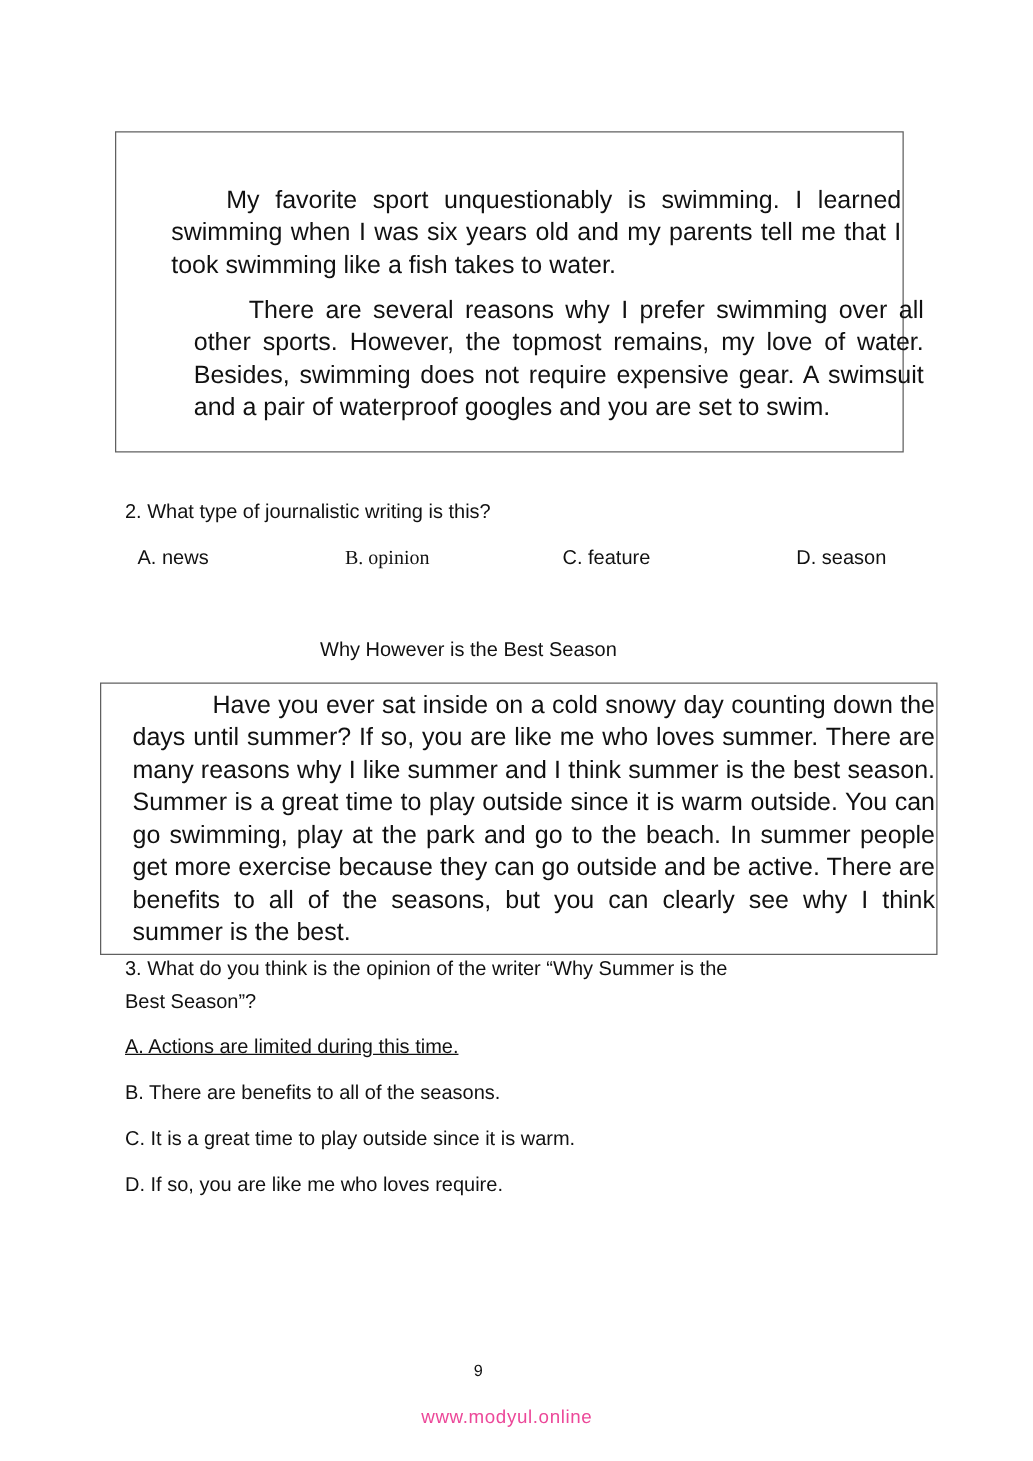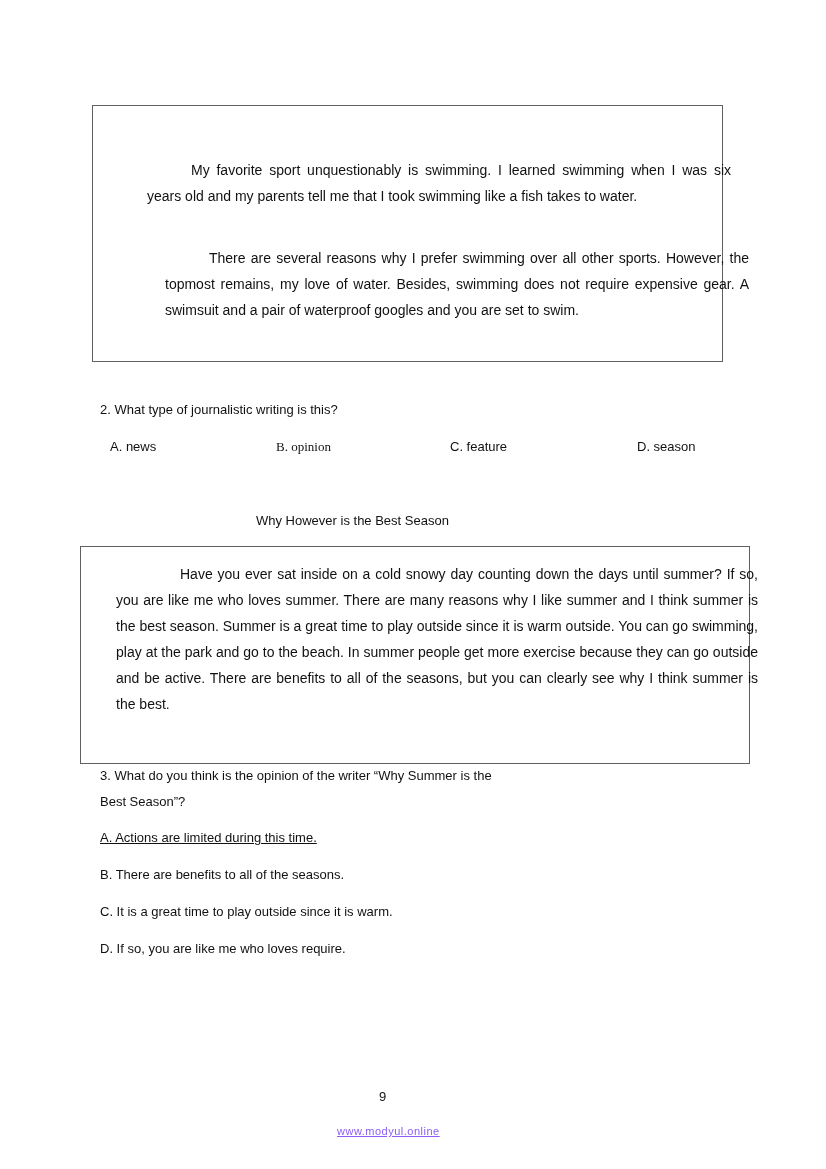--- a/index.html
+++ b/index.html
@@ -5,26 +5,26 @@
   html, body { margin: 0; padding: 0; background: #ffffff; }
   body {
     width: 826px; height: 1169px; position: relative; overflow: hidden;
     font-family: "Liberation Sans", sans-serif; color: #111111;
   }
   .abs { position: absolute; }
   .box {
     position: absolute; border: 1.5px solid #606060; box-sizing: border-box;
   }
   .para {
-    position: absolute; font-size: 14px; line-height: 26px;
-    text-align: justify; text-align-last: left; margin: 16px;
+    position: absolute; font-size: 20px; line-height: 26px;
+    text-align: justify; text-align-last: left; margin: 6px;
   }
-  .line { position: absolute; font-size: 13px; line-height: 26px; white-space: nowrap; }
+  .line { position: absolute; font-size: 16px; line-height: 26px; white-space: nowrap; }
   .page-number { font-size: 13px; }
-  .watermark { font-size: 11px; color: #8b5cf6; letter-spacing: 0.5px; text-decoration: underline; }
+  .watermark { font-size: 15px; color: #ec4899; letter-spacing: 0.5px; }
 </style>
 </head>
 <body>
 
 <div class="box" style="left:92px; top:105px; width:631px; height:257px;"></div>
 <p class="para" style="left:131px; top:141px; width:584px; text-indent:44px;">
   <span>My favorite sport unquestionably is swimming. I learned swimming when I was six years old and my parents tell me that I took swimming like a fish takes to water.</span>
 </p>
 <p class="para" style="left:149px; top:229px; width:584px; text-indent:44px;">
   <span>There are several reasons why I prefer swimming over all other sports. However, the topmost remains, my love of water. Besides, swimming does not require expensive gear. A swimsuit and a pair of waterproof googles and you are set to swim.</span>

